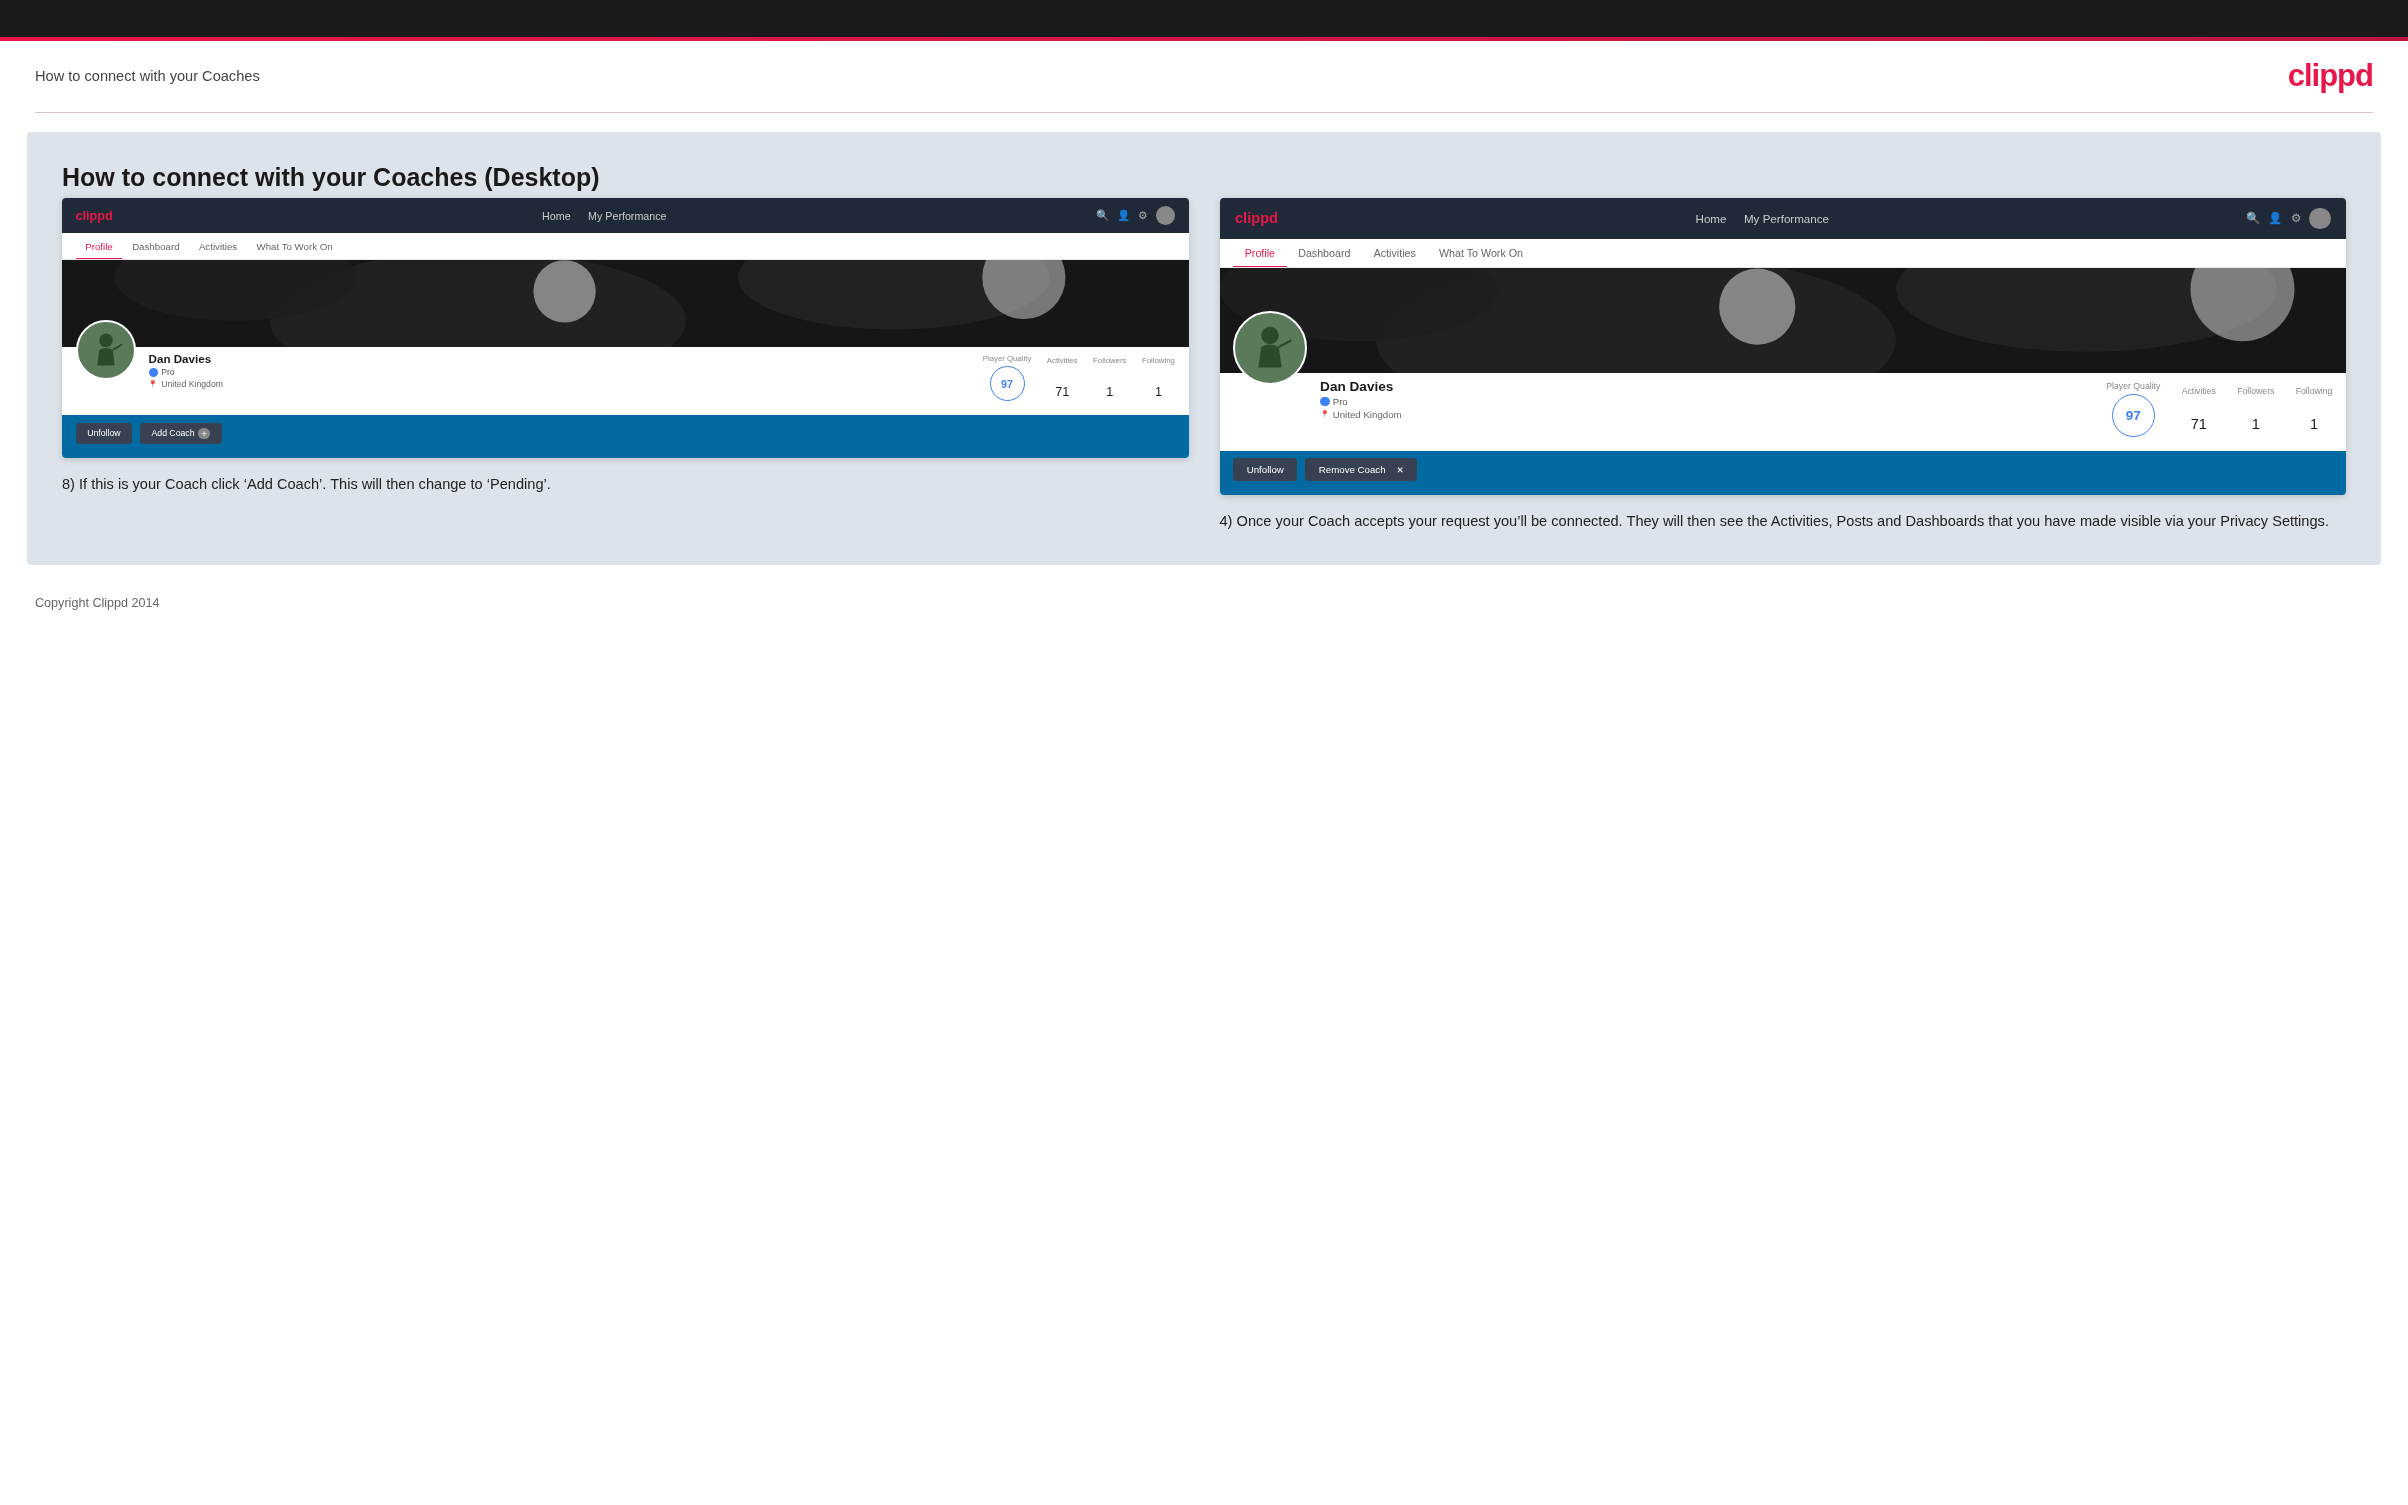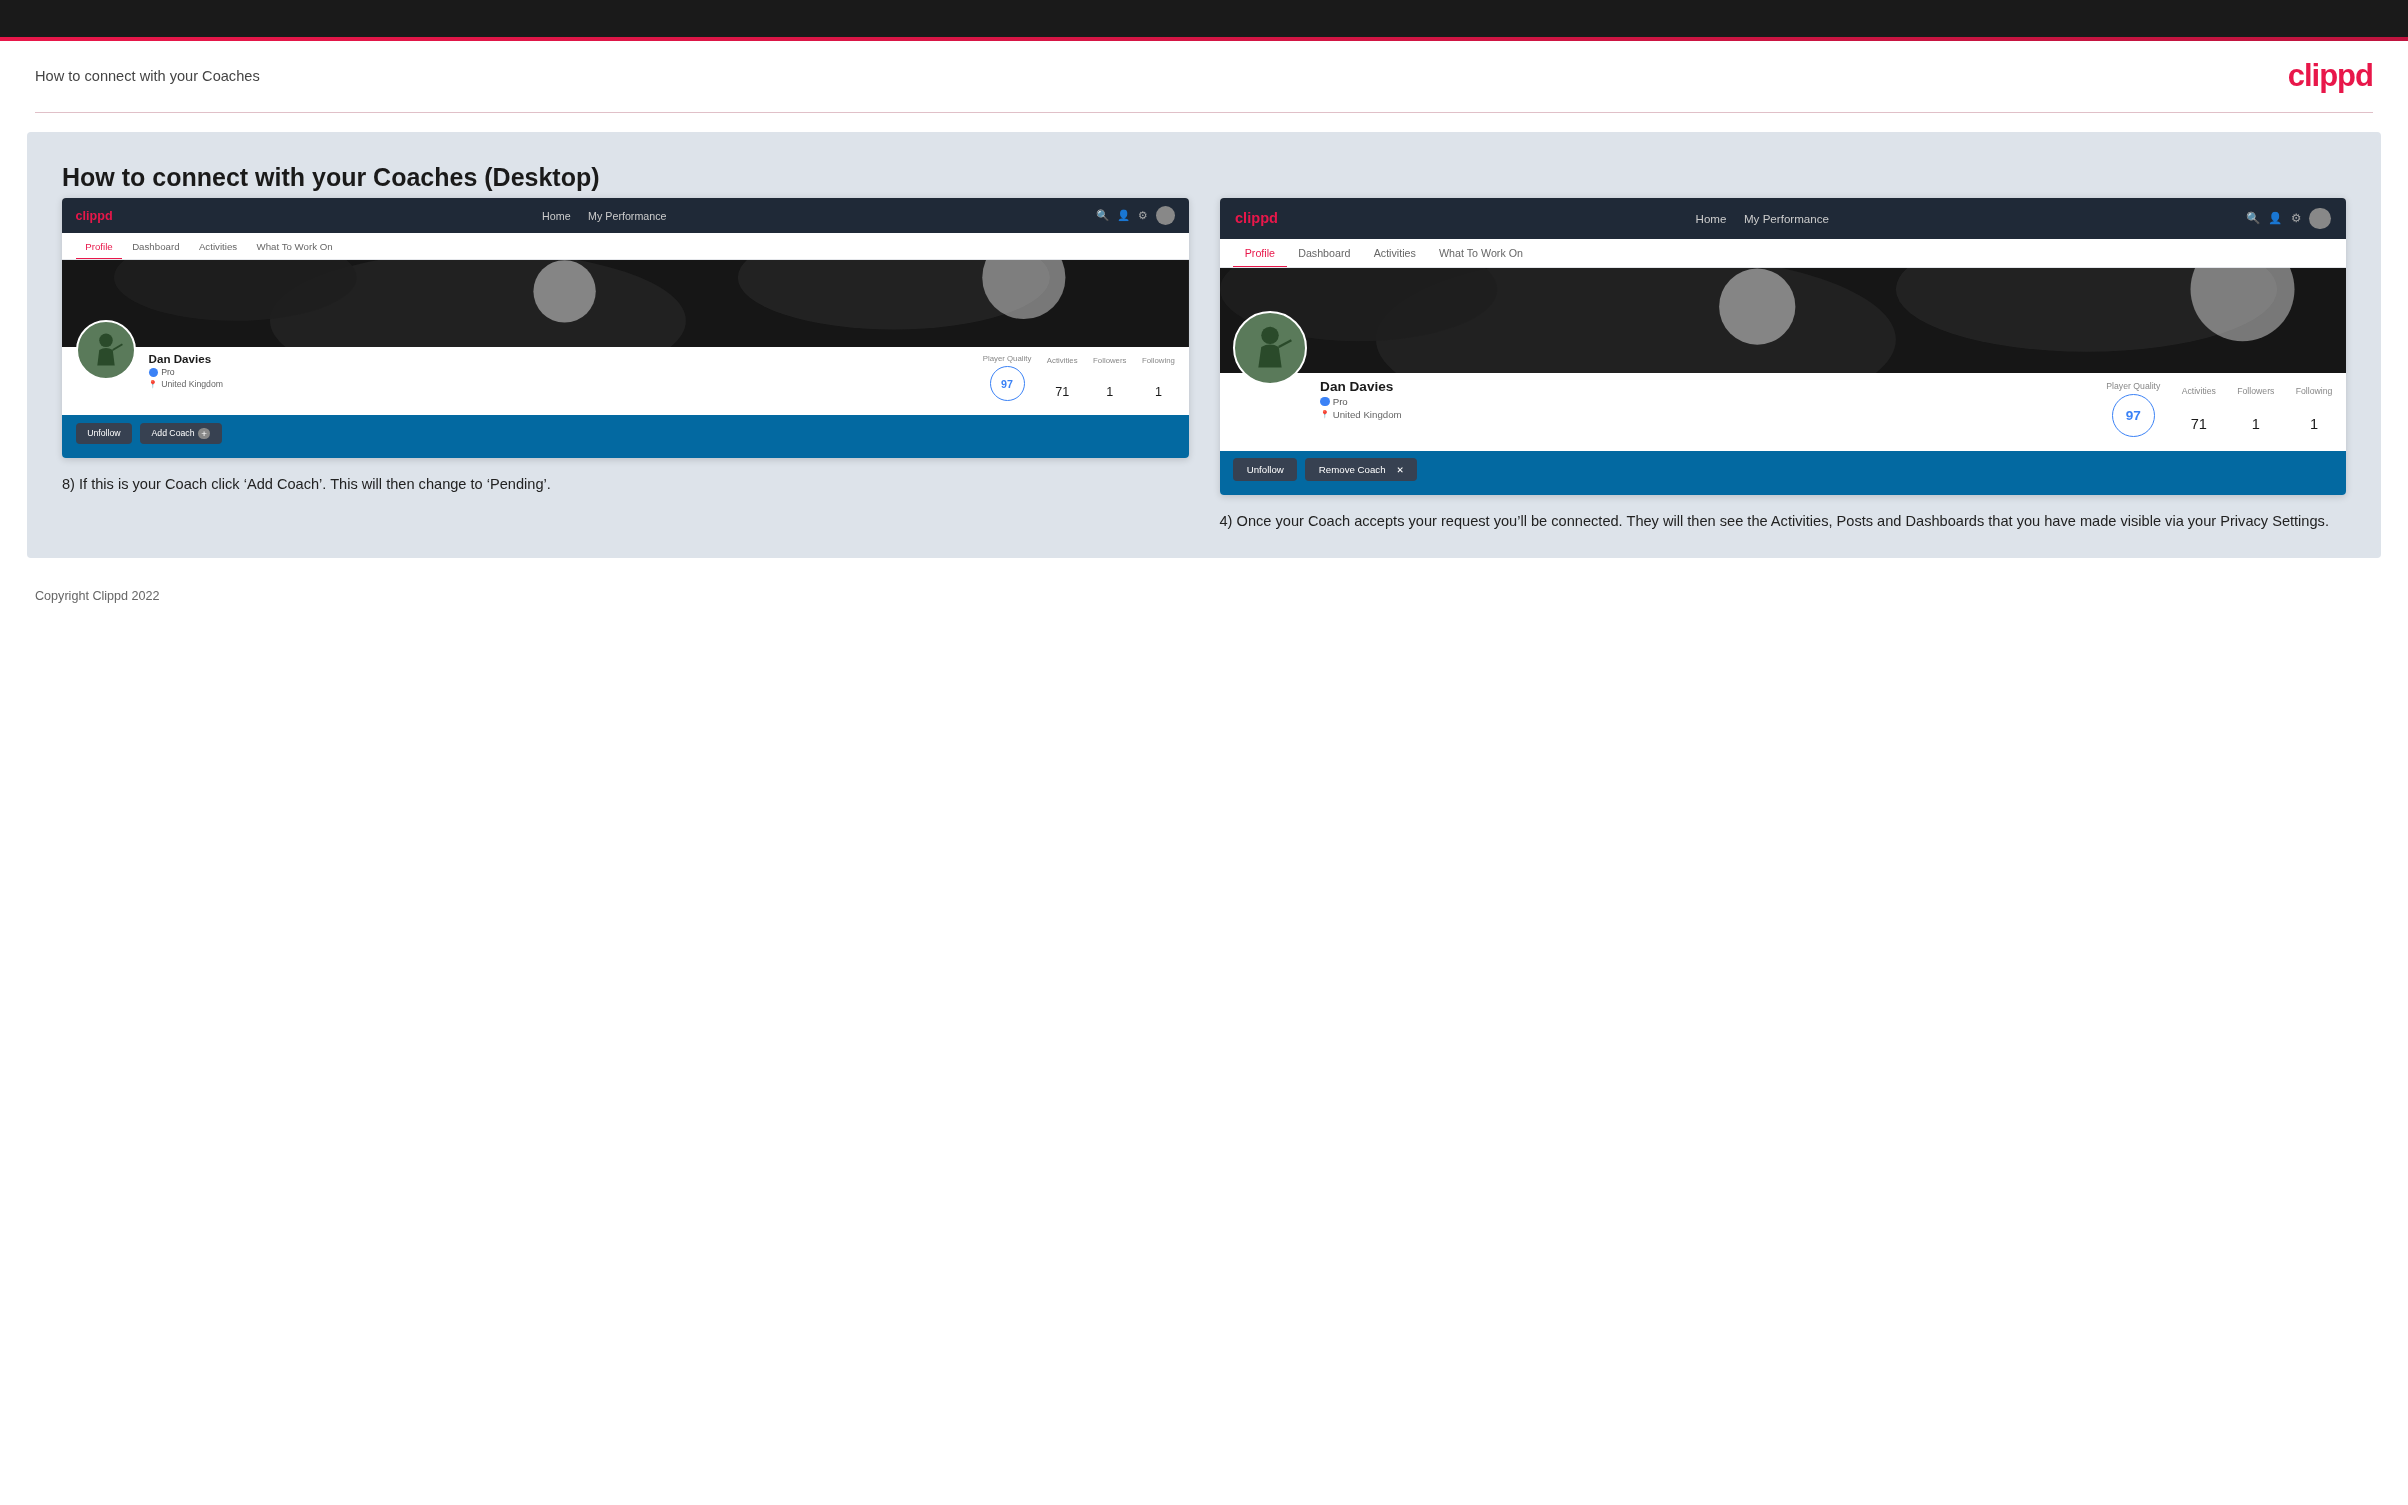--- a/index.html
+++ b/index.html
@@ -47,21 +47,21 @@
       height: 1px;
       background: #e0c0c8;
       margin: 0 35px;
     }
 
     
     .main-content {
       background: #dde3ea;
       margin: 19.4px 27px;
       border-radius: 3.9px;
-      padding: 31px 35px 25px;
+      padding: 31px 35px 32px;
     }
 
     .page-heading {
       font-size: 25px;
       font-weight: 700;
       color: #1a1a1a;
       margin-bottom: 5.8px;
     }
 
     .page-subheading {
@@ -603,15 +603,15 @@
         </div>
       </div>
 
       <p class="caption">4) Once your Coach accepts your request you’ll be connected. They will then see the Activities, Posts and Dashboards that you have made visible via your Privacy Settings.</p>
     </div>
 
   </div>
 </div>
 
 <div class="footer">
-  <span>Copyright Clippd 2022</span>
+  <span>Copyright Clippd 2014</span>
 </div>
 
 
 </body></html>

